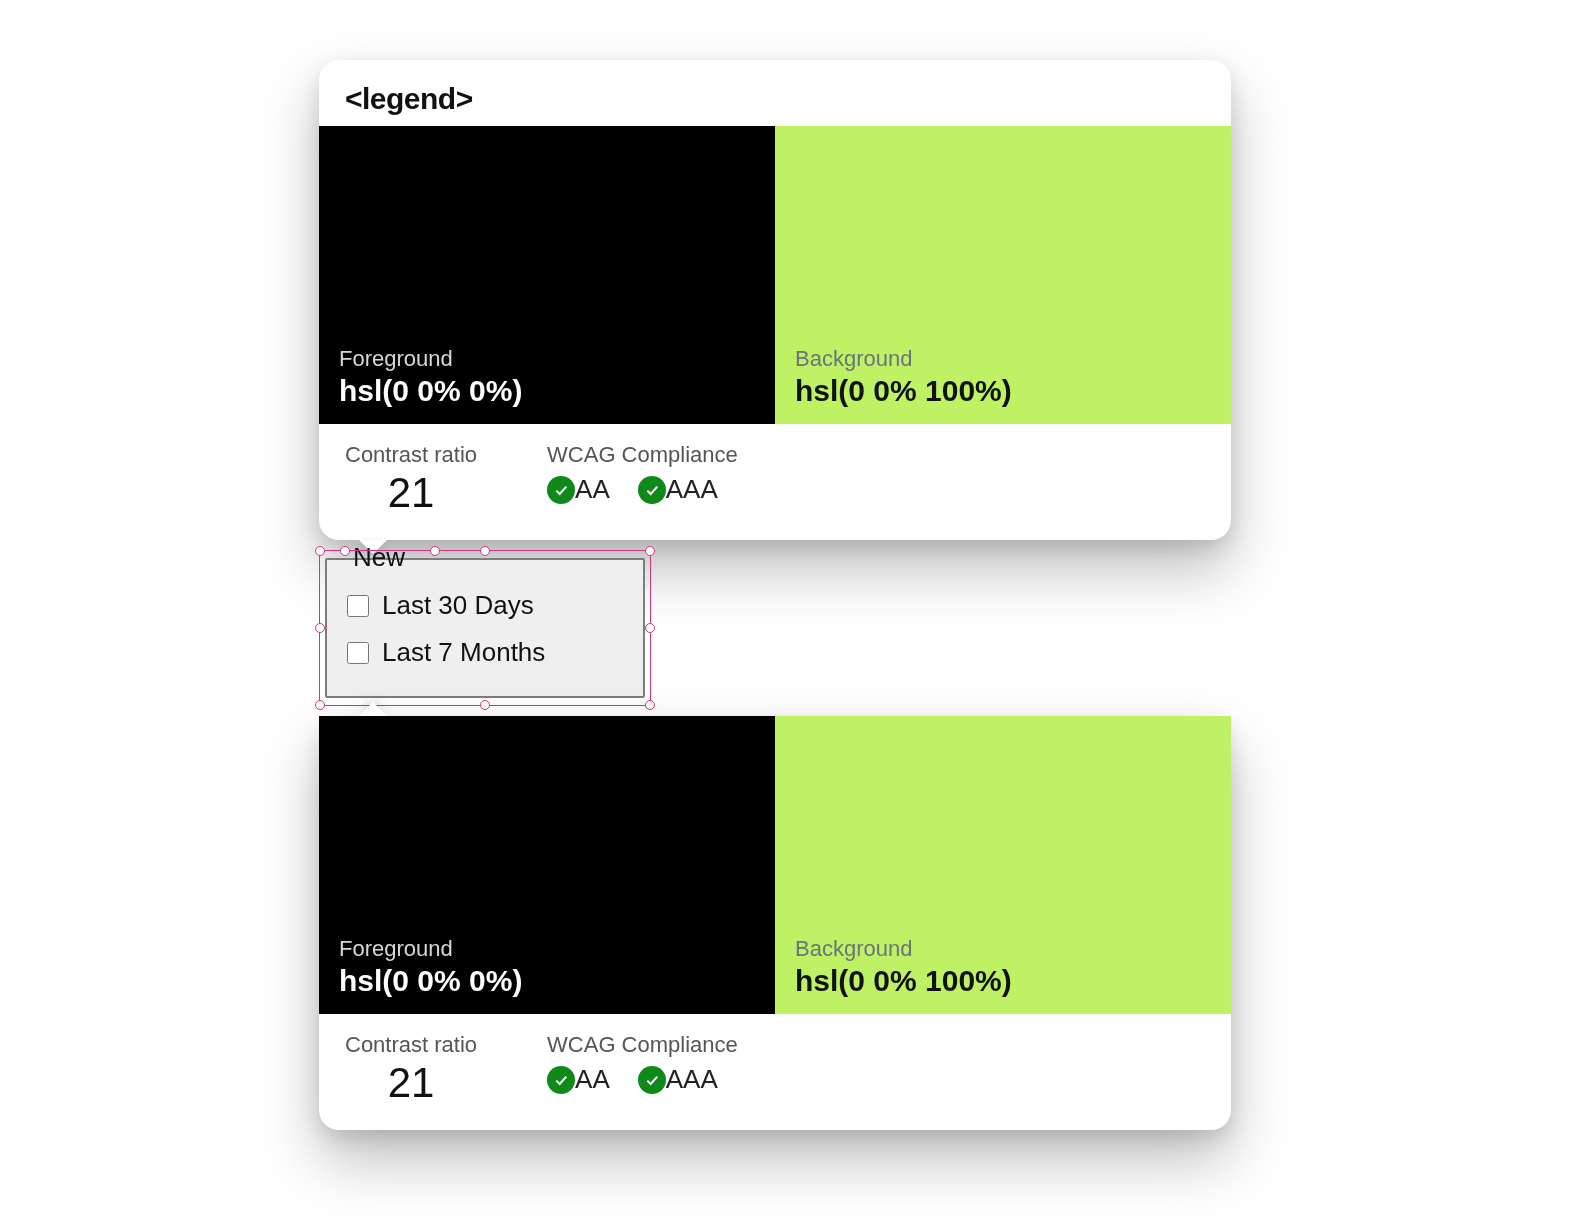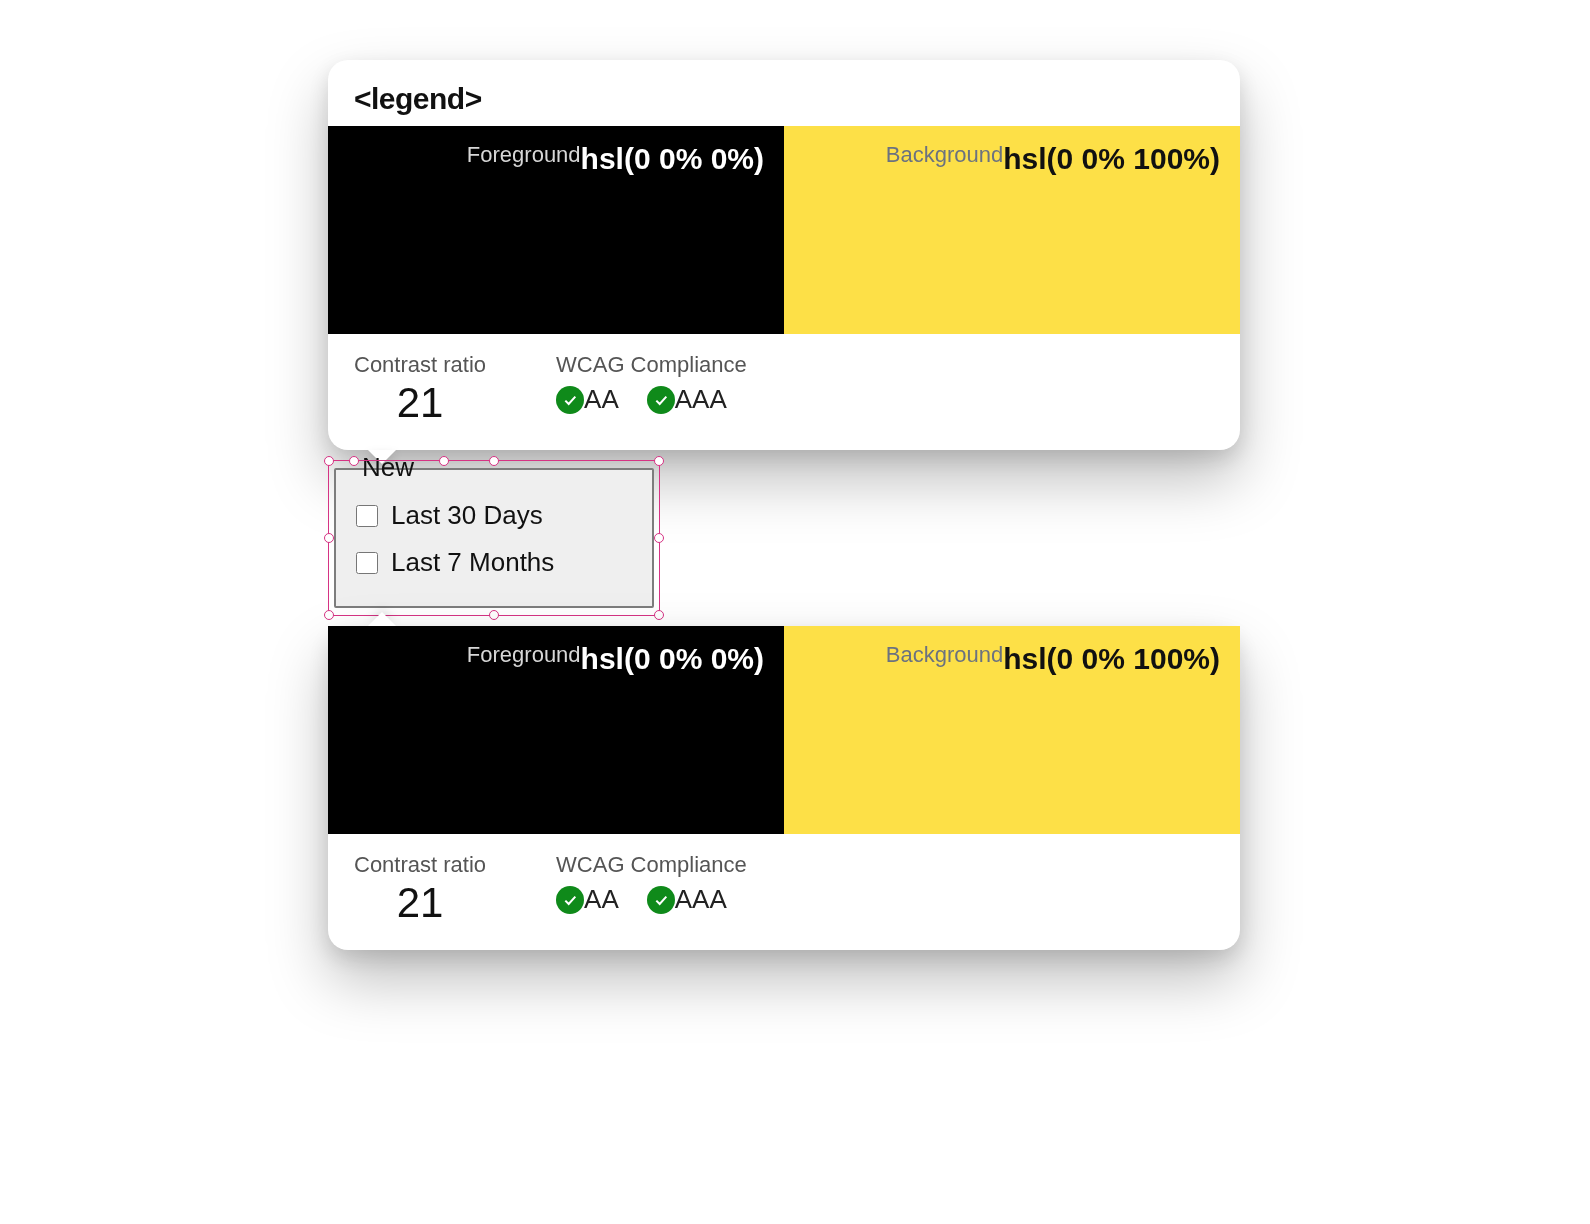--- a/index.html
+++ b/index.html
@@ -7,21 +7,21 @@
     margin: 0;
     width: 1590px;
     height: 1224px;
     background: #ffffff;
     font-family: -apple-system, BlinkMacSystemFont, "Segoe UI", Helvetica, Arial, sans-serif;
     position: relative;
     overflow: hidden;
   }
   .stage {
     position: absolute;
-    left: 290px;
+    left: 281px;
     top: 60px;
     width: 950px;
     padding-left: 38px;
   }
   .card {
     background: #ffffff;
     border-radius: 20px;
     box-shadow: 0 30px 60px rgba(0,0,0,0.25), 0 8px 20px rgba(0,0,0,0.12);
     padding: 0;
     position: relative;
@@ -32,28 +32,29 @@
     color: #111;
     padding: 22px 26px 10px 26px;
     letter-spacing: -0.5px;
   }
   .swatches {
     display: flex;
     width: 100%;
   }
   .swatch {
     width: 50%;
-    height: 208px;
+    height: 298px;
     position: relative;
     padding: 16px 20px;
     display: flex;
+    flex-direction: column;
     justify-content: flex-end;
   }
   .swatch.fg { background: #000000; color: #ffffff; }
-  .swatch.bg { background: #fde047; color: #111111; }
+  .swatch.bg { background: #bef264; color: #111111; }
   .swatch-label {
     font-size: 22px;
     color: rgba(128,128,128,1);
     margin-bottom: 2px;
   }
   .swatch.fg .swatch-label { color: #d7d7d7; }
   .swatch.bg .swatch-label { color: #6b7280; }
   .swatch-value {
     font-size: 30px;
     font-weight: 700;

